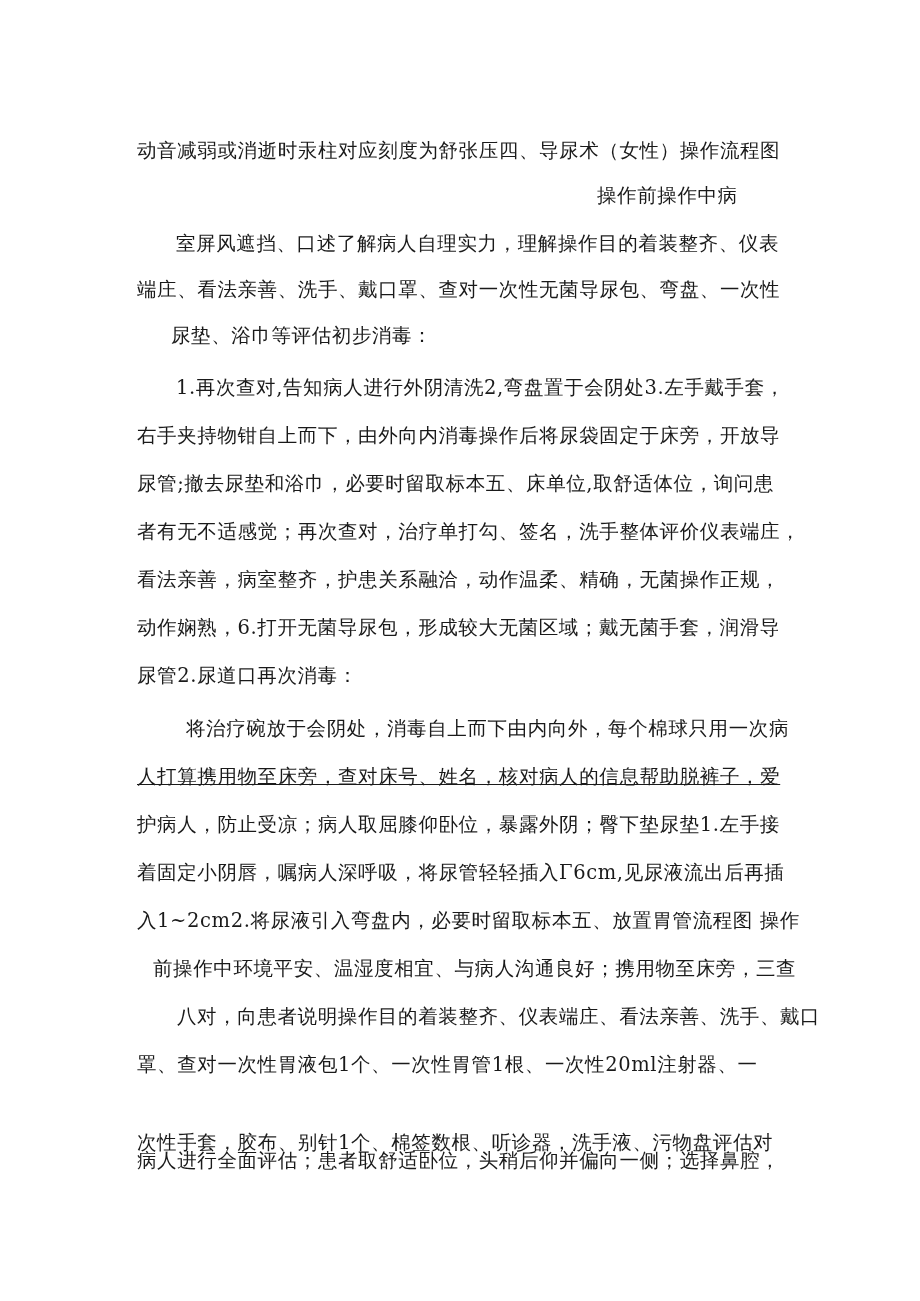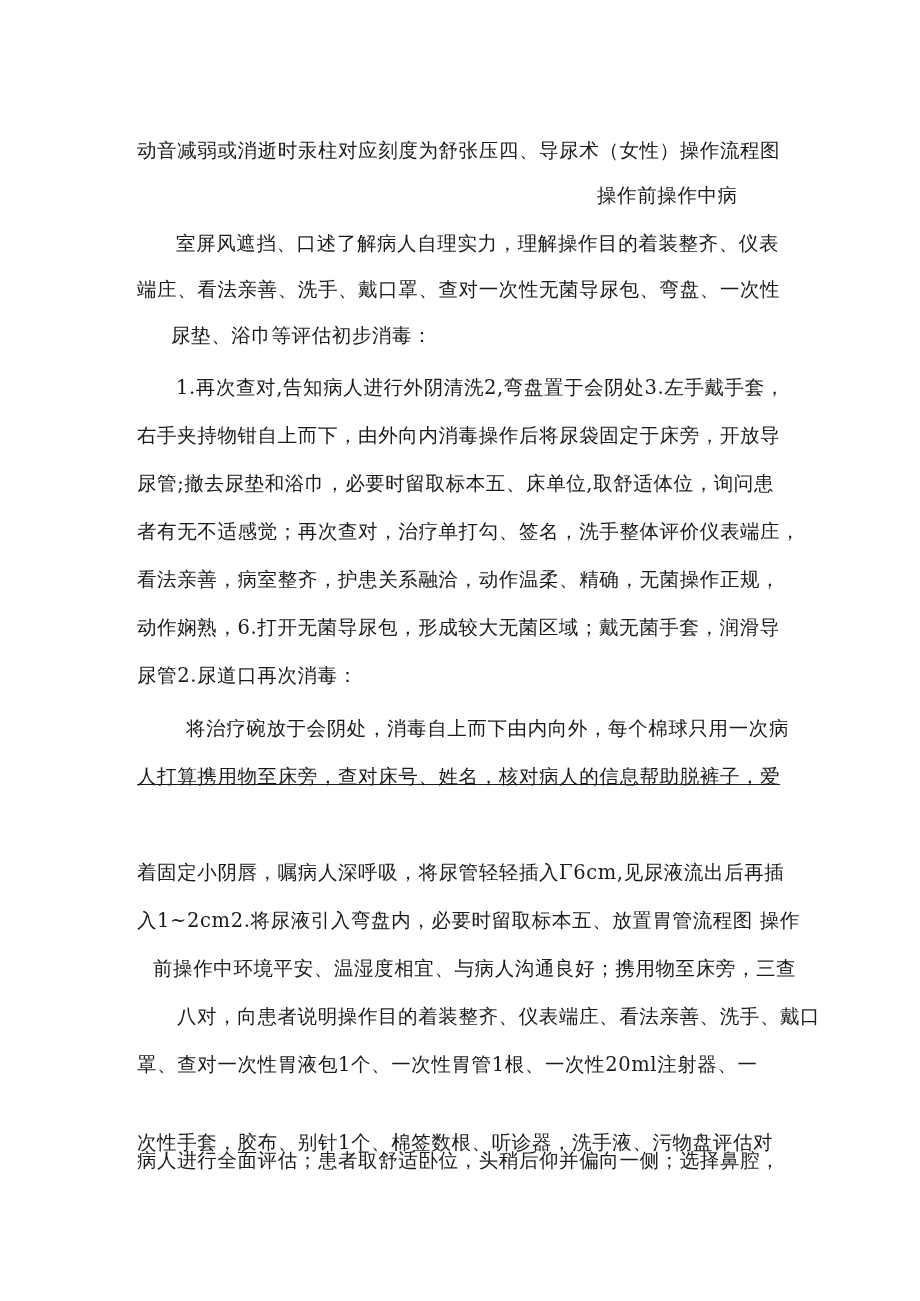--- a/index.html
+++ b/index.html
@@ -19,20 +19,21 @@
   <div class="line" style="left:137px;top:312px;margin-left:34px;">尿垫、浴巾等评估初步消毒：</div>
   <div class="line" style="left:176px;top:364px;">1.再次查对,告知病人进行外阴清洗2,弯盘置于会阴处3.左手戴手套，</div>
   <div class="line" style="left:137px;top:412px;">右手夹持物钳自上而下，由外向内消毒操作后将尿袋固定于床旁，开放导</div>
   <div class="line" style="left:137px;top:460px;">尿管;撤去尿垫和浴巾，必要时留取标本五、床单位,取舒适体位，询问患</div>
   <div class="line" style="left:137px;top:508px;">者有无不适感觉；再次查对，治疗单打勾、签名，洗手整体评价仪表端庄，</div>
   <div class="line" style="left:137px;top:556px;">看法亲善，病室整齐，护患关系融洽，动作温柔、精确，无菌操作正规，</div>
   <div class="line" style="left:137px;top:604px;">动作娴熟，6.打开无菌导尿包，形成较大无菌区域；戴无菌手套，润滑导</div>
   <div class="line" style="left:137px;top:652px;">尿管2.尿道口再次消毒：</div>
   <div class="line" style="left:186px;top:705px;">将治疗碗放于会阴处，消毒自上而下由内向外，每个棉球只用一次病</div>
   <div class="line" style="left:137px;top:753px;text-decoration:underline;">人打算携用物至床旁，查对床号、姓名，核对病人的信息帮助脱裤子，爱</div>
+  <div class="line" style="left:137px;top:801px;">护病人，防止受凉；病人取屈膝仰卧位，暴露外阴；臀下垫尿垫1.左手接</div>
   <div class="line" style="left:137px;top:849px;">着固定小阴唇，嘱病人深呼吸，将尿管轻轻插入Γ6cm,见尿液流出后再插</div>
   <div class="line" style="left:137px;top:897px;">入1~2cm2.将尿液引入弯盘内，必要时留取标本五、放置胃管流程图 操作</div>
   <div class="line" style="left:137px;top:945px;margin-left:16px;">前操作中环境平安、温湿度相宜、与病人沟通良好；携用物至床旁，三查</div>
   <div class="line" style="left:137px;top:993px;margin-left:40px;">八对，向患者说明操作目的着装整齐、仪表端庄、看法亲善、洗手、戴口</div>
   <div class="line" style="left:137px;top:1041px;">罩、查对一次性胃液包1个、一次性胃管1根、一次性20ml注射器、一</div>
   <div class="line" style="left:137px;top:1089px;margin-top:30px;">次性手套，胶布、别针1个、棉签数根、听诊器，洗手液、污物盘评估对</div>
   <div class="line" style="left:137px;top:1137px;">病人进行全面评估；患者取舒适卧位，头稍后仰并偏向一侧；选择鼻腔，</div>
 </div>
 
 </body></html>

